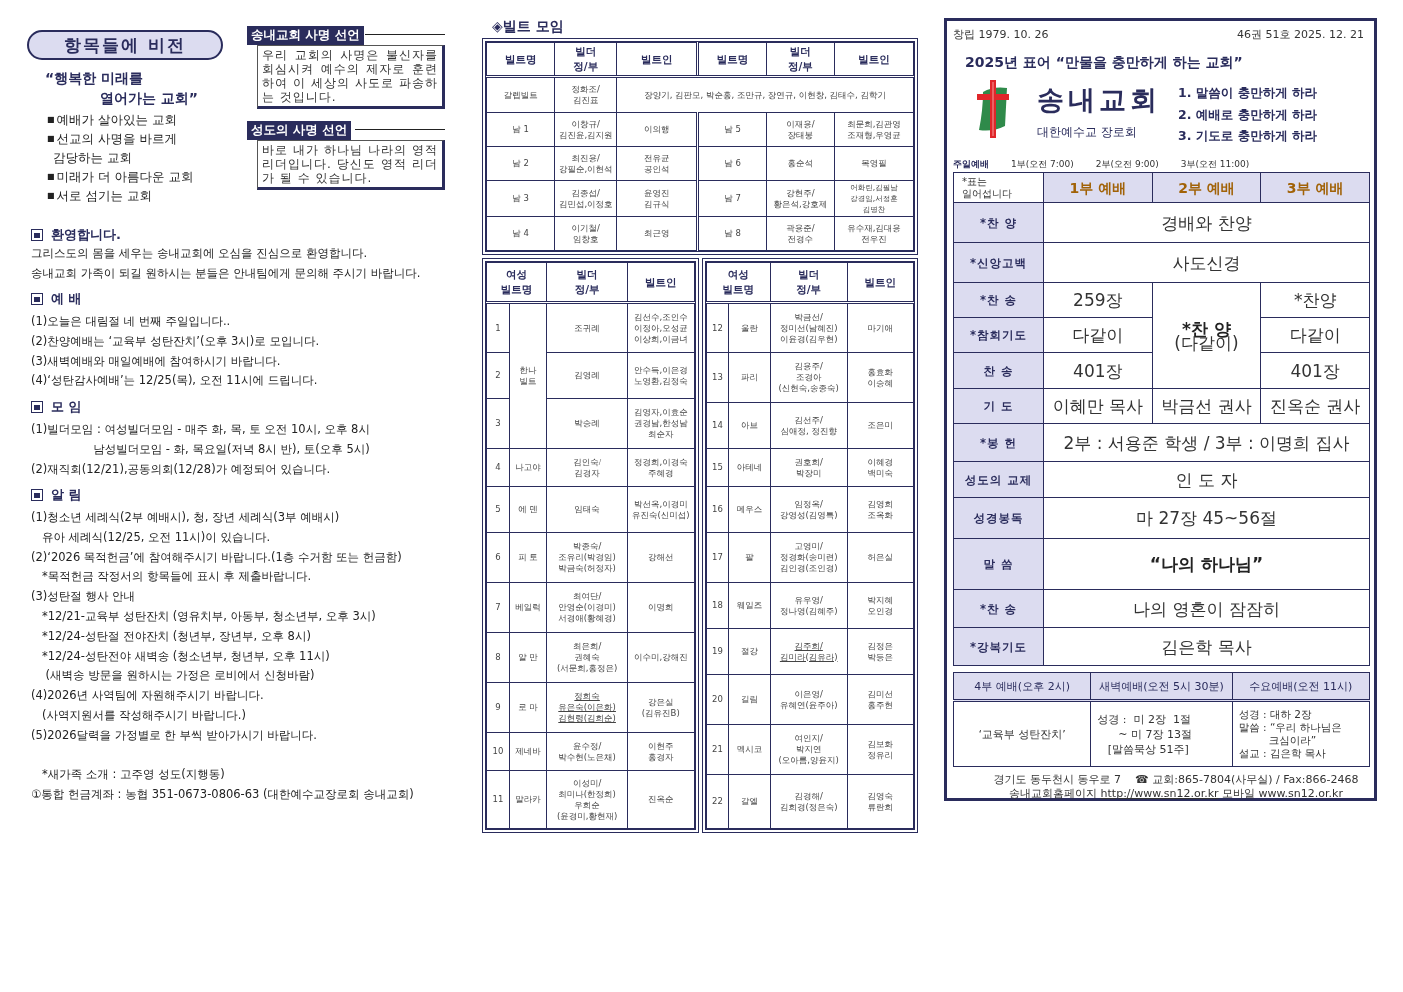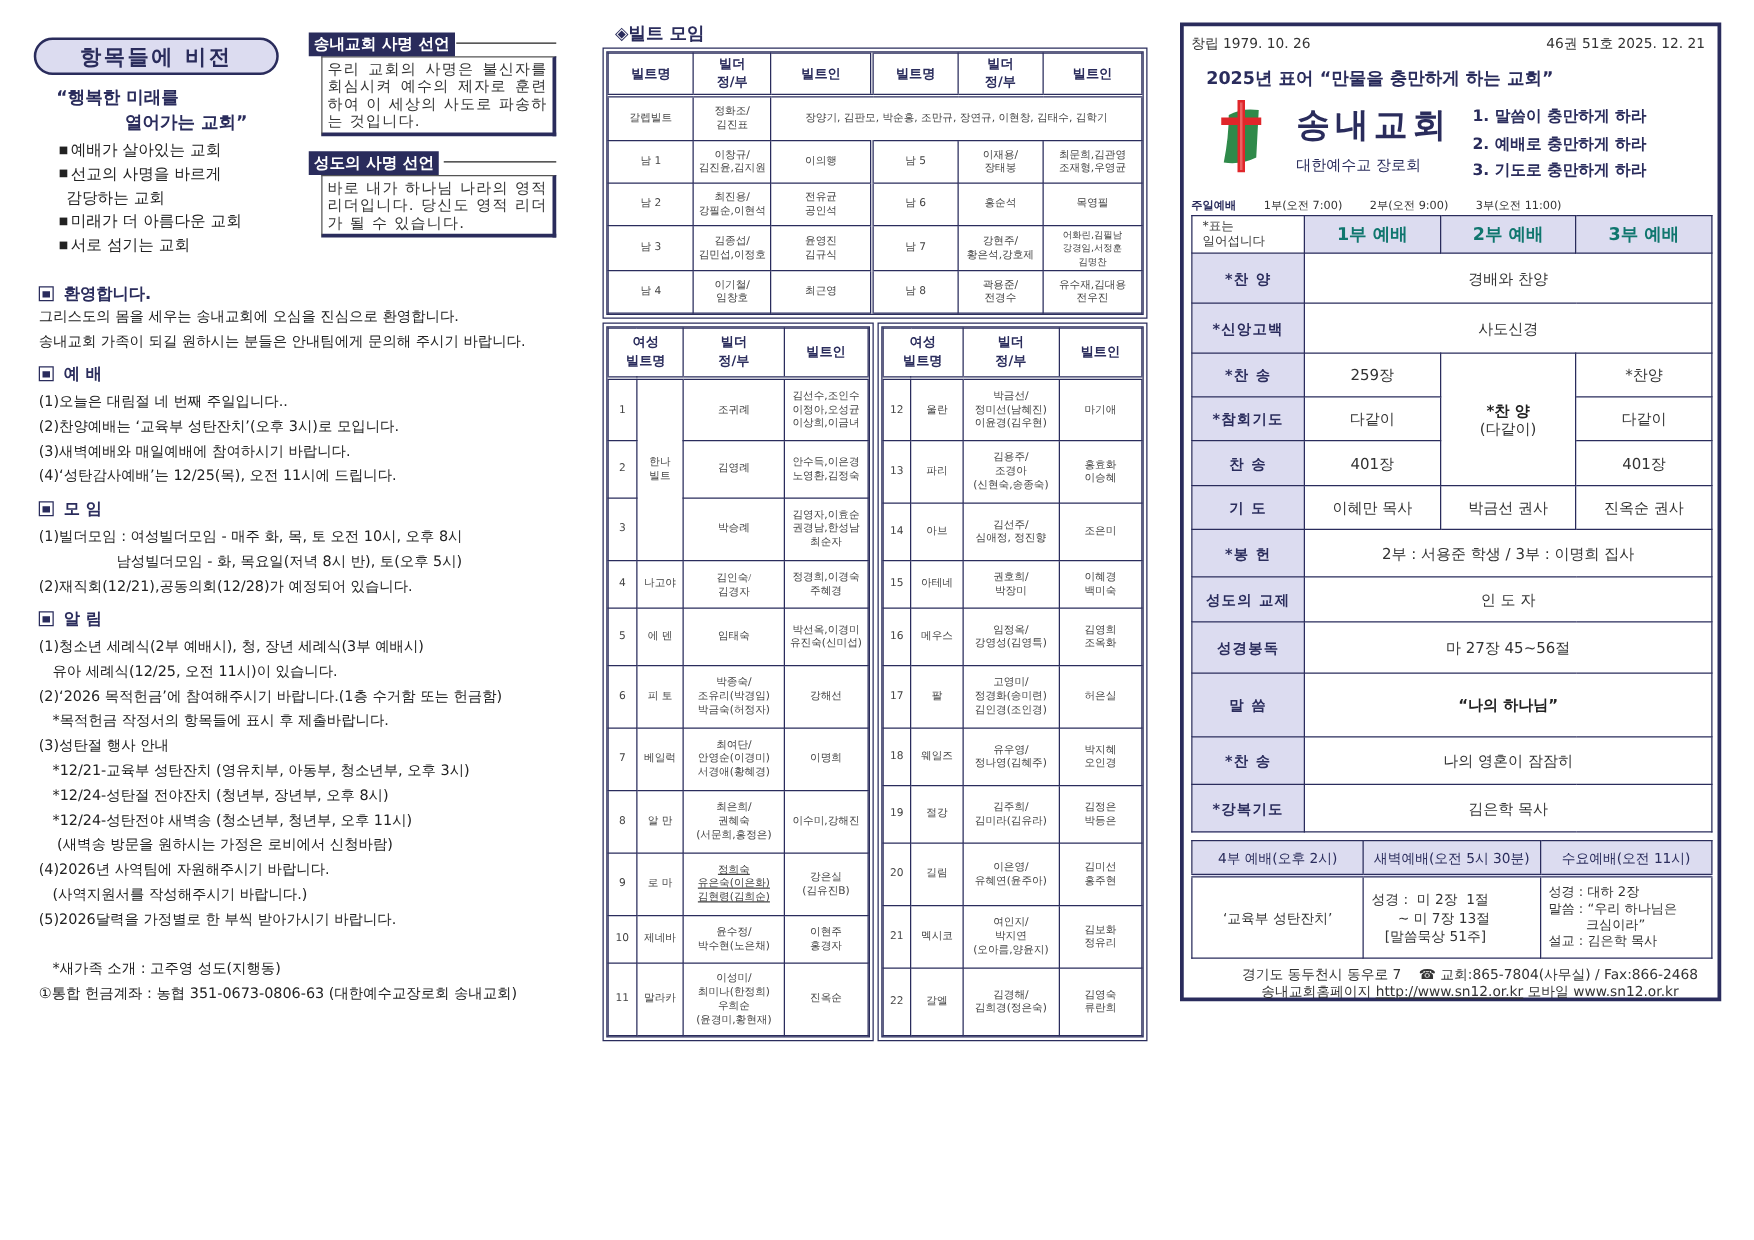--- a/index.html
+++ b/index.html
@@ -54,23 +54,23 @@
   .motto { font-weight: bold; color: #2a2c5c; font-size: 14px; margin: 12px 0 0 18px; }
   .logo-row { position: relative; height: 80px; }
   .cross { position: absolute; left: 26px; top: 8px; width: 40px; height: 58px; }
   .church-name { position: absolute; left: 90px; top: 10px; font-size: 27px; font-weight: bold; color: #2a2c5c; letter-spacing: 4px; }
   .denom { position: absolute; left: 90px; top: 52px; font-size: 12px; color: #2a2c5c; }
   .goals { position: absolute; left: 231px; top: 10px; font-size: 12.5px; font-weight: bold; color: #2a2c5c; line-height: 21.5px; }
   .times { font-size: 9px; color: #333; display: flex; gap: 22px; margin: 6px 0 0 6px; }
   .times b { color: #2a2c5c; }
 
   .order { margin: 1px 6px 0 6px; width: 417px; }
-  .order td { border: 1px solid #2a2c5c; font-size: 12px; color: #333; line-height: 14px; }
+  .order td { border: 1px solid #2a2c5c; font-size: 17px; color: #333; line-height: 14px; }
   .order td.lab { background: #dcdcf0; font-weight: bold; color: #2a2c5c; font-size: 11.5px; width: 90px; letter-spacing: 1px; }
-  .order td.hd { background: #dcdcf0; font-weight: bold; color: #0f766e; font-size: 14px; }
+  .order td.hd { background: #dcdcf0; font-weight: bold; color: #a16207; font-size: 14px; }
   .order td.note { font-size: 10px; text-align: left; padding-left: 8px; line-height: 12px; background: #fff; }
   .order td.bold { font-weight: bold; color: #222; }
 
   .bottom-tbl { margin: 6px 6px 0 6px; width: 417px; }
   .bottom-tbl td { font-size: 11px; color: #333; line-height: 15px; }
   .bottom-tbl tr.h td { background: #dcdcf0; color: #2a2c5c; height: 28px; border-bottom: 3px double #2a2c5c; }
   .bottom-tbl td.l { text-align: left; padding-left: 6px; }
   .footer { font-size: 11px; color: #333; text-align: center; margin-top: 6px; line-height: 14px; margin-left: 31px; }
   .footer a { color: #333; text-decoration: underline; }
 </style>
@@ -408,21 +408,21 @@
           <td>18</td>
           <td>웨일즈</td>
           <td style="white-space:pre-line;">유우영/
 정나영(김혜주)</td>
           <td style="white-space:pre-line;">박지혜
 오인경</td>
         </tr>
         <tr class="row-m">
           <td>19</td>
           <td>절강</td>
-          <td style="white-space:pre-line;">김주희/
+          <td style="white-space:pre-line;text-decoration:underline;">김주희/
 김미라(김유라)</td>
           <td style="white-space:pre-line;">김정은
 박등은</td>
         </tr>
         <tr class="row-l">
           <td>20</td>
           <td>길림</td>
           <td style="white-space:pre-line;">이은영/
 유혜연(윤주아)</td>
           <td style="white-space:pre-line;">김미선

